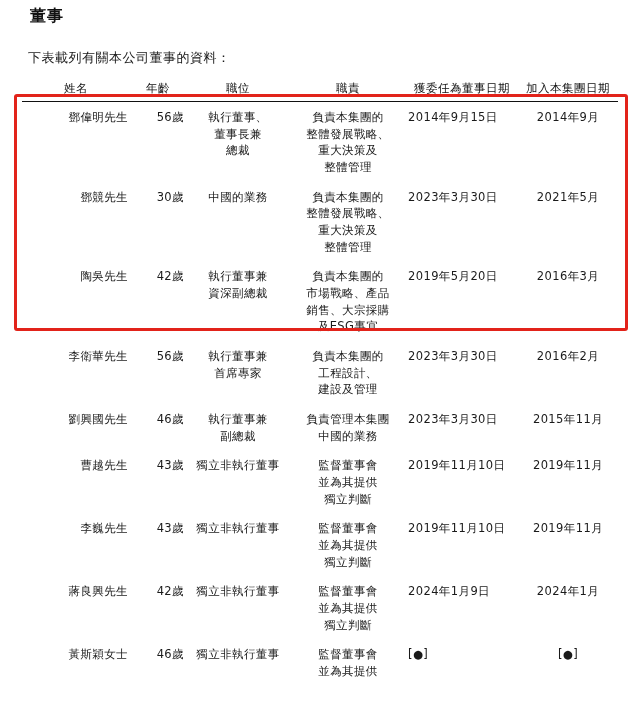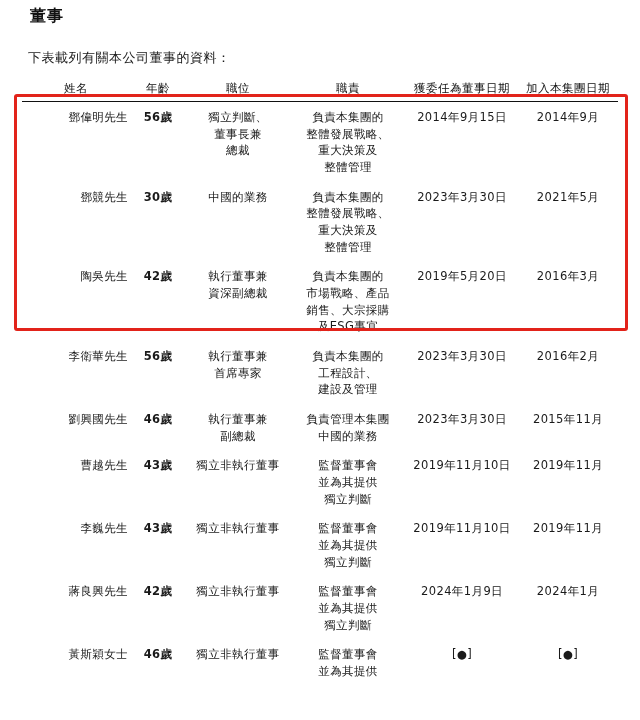--- a/index.html
+++ b/index.html
@@ -55,24 +55,24 @@
   }
   table.directors tbody td {
     font-size: 11.5px;
     color: #1a1a1a;
     vertical-align: top;
     padding: 7px 2px 6px 2px;
     line-height: 1.45;
     letter-spacing: 0.4px;
   }
   td.c-name { text-align: right; padding-left: 6px; white-space: nowrap; }
-  td.c-age { text-align: center; font-weight: bold; }
+  td.c-age { text-align: right; }
   td.c-pos { text-align: center; }
   td.c-duty { text-align: center; }
-  td.c-appt { text-align: center; }
+  td.c-appt { }
   td.c-join { text-align: center; }
 
   col.w-name { width: 108px; }
   col.w-age  { width: 56px; }
   col.w-pos  { width: 104px; }
   col.w-duty { width: 116px; }
   col.w-appt { width: 112px; }
   col.w-join { width: 100px; }
 
   .cell-lines span { display: block; }
@@ -111,21 +111,21 @@
         <th>獲委任為董事日期</th>
         <th>加入本集團日期</th>
       </tr>
     </thead>
     <tbody id="tbody">
         <tr>
           <td class="c-name">鄧偉明先生</td>
           <td class="c-age">56歲</td>
           <td class="c-pos">
             <div class="cell-lines">
-              <span>獨立判斷、</span>
+              <span>執行董事、</span>
               <span>董事長兼</span>
               <span>總裁</span>
             </div>
           </td>
           <td class="c-duty">
             <div class="cell-lines">
               <span>負責本集團的</span>
               <span>整體發展戰略、</span>
               <span>重大決策及</span>
               <span>整體管理</span>

